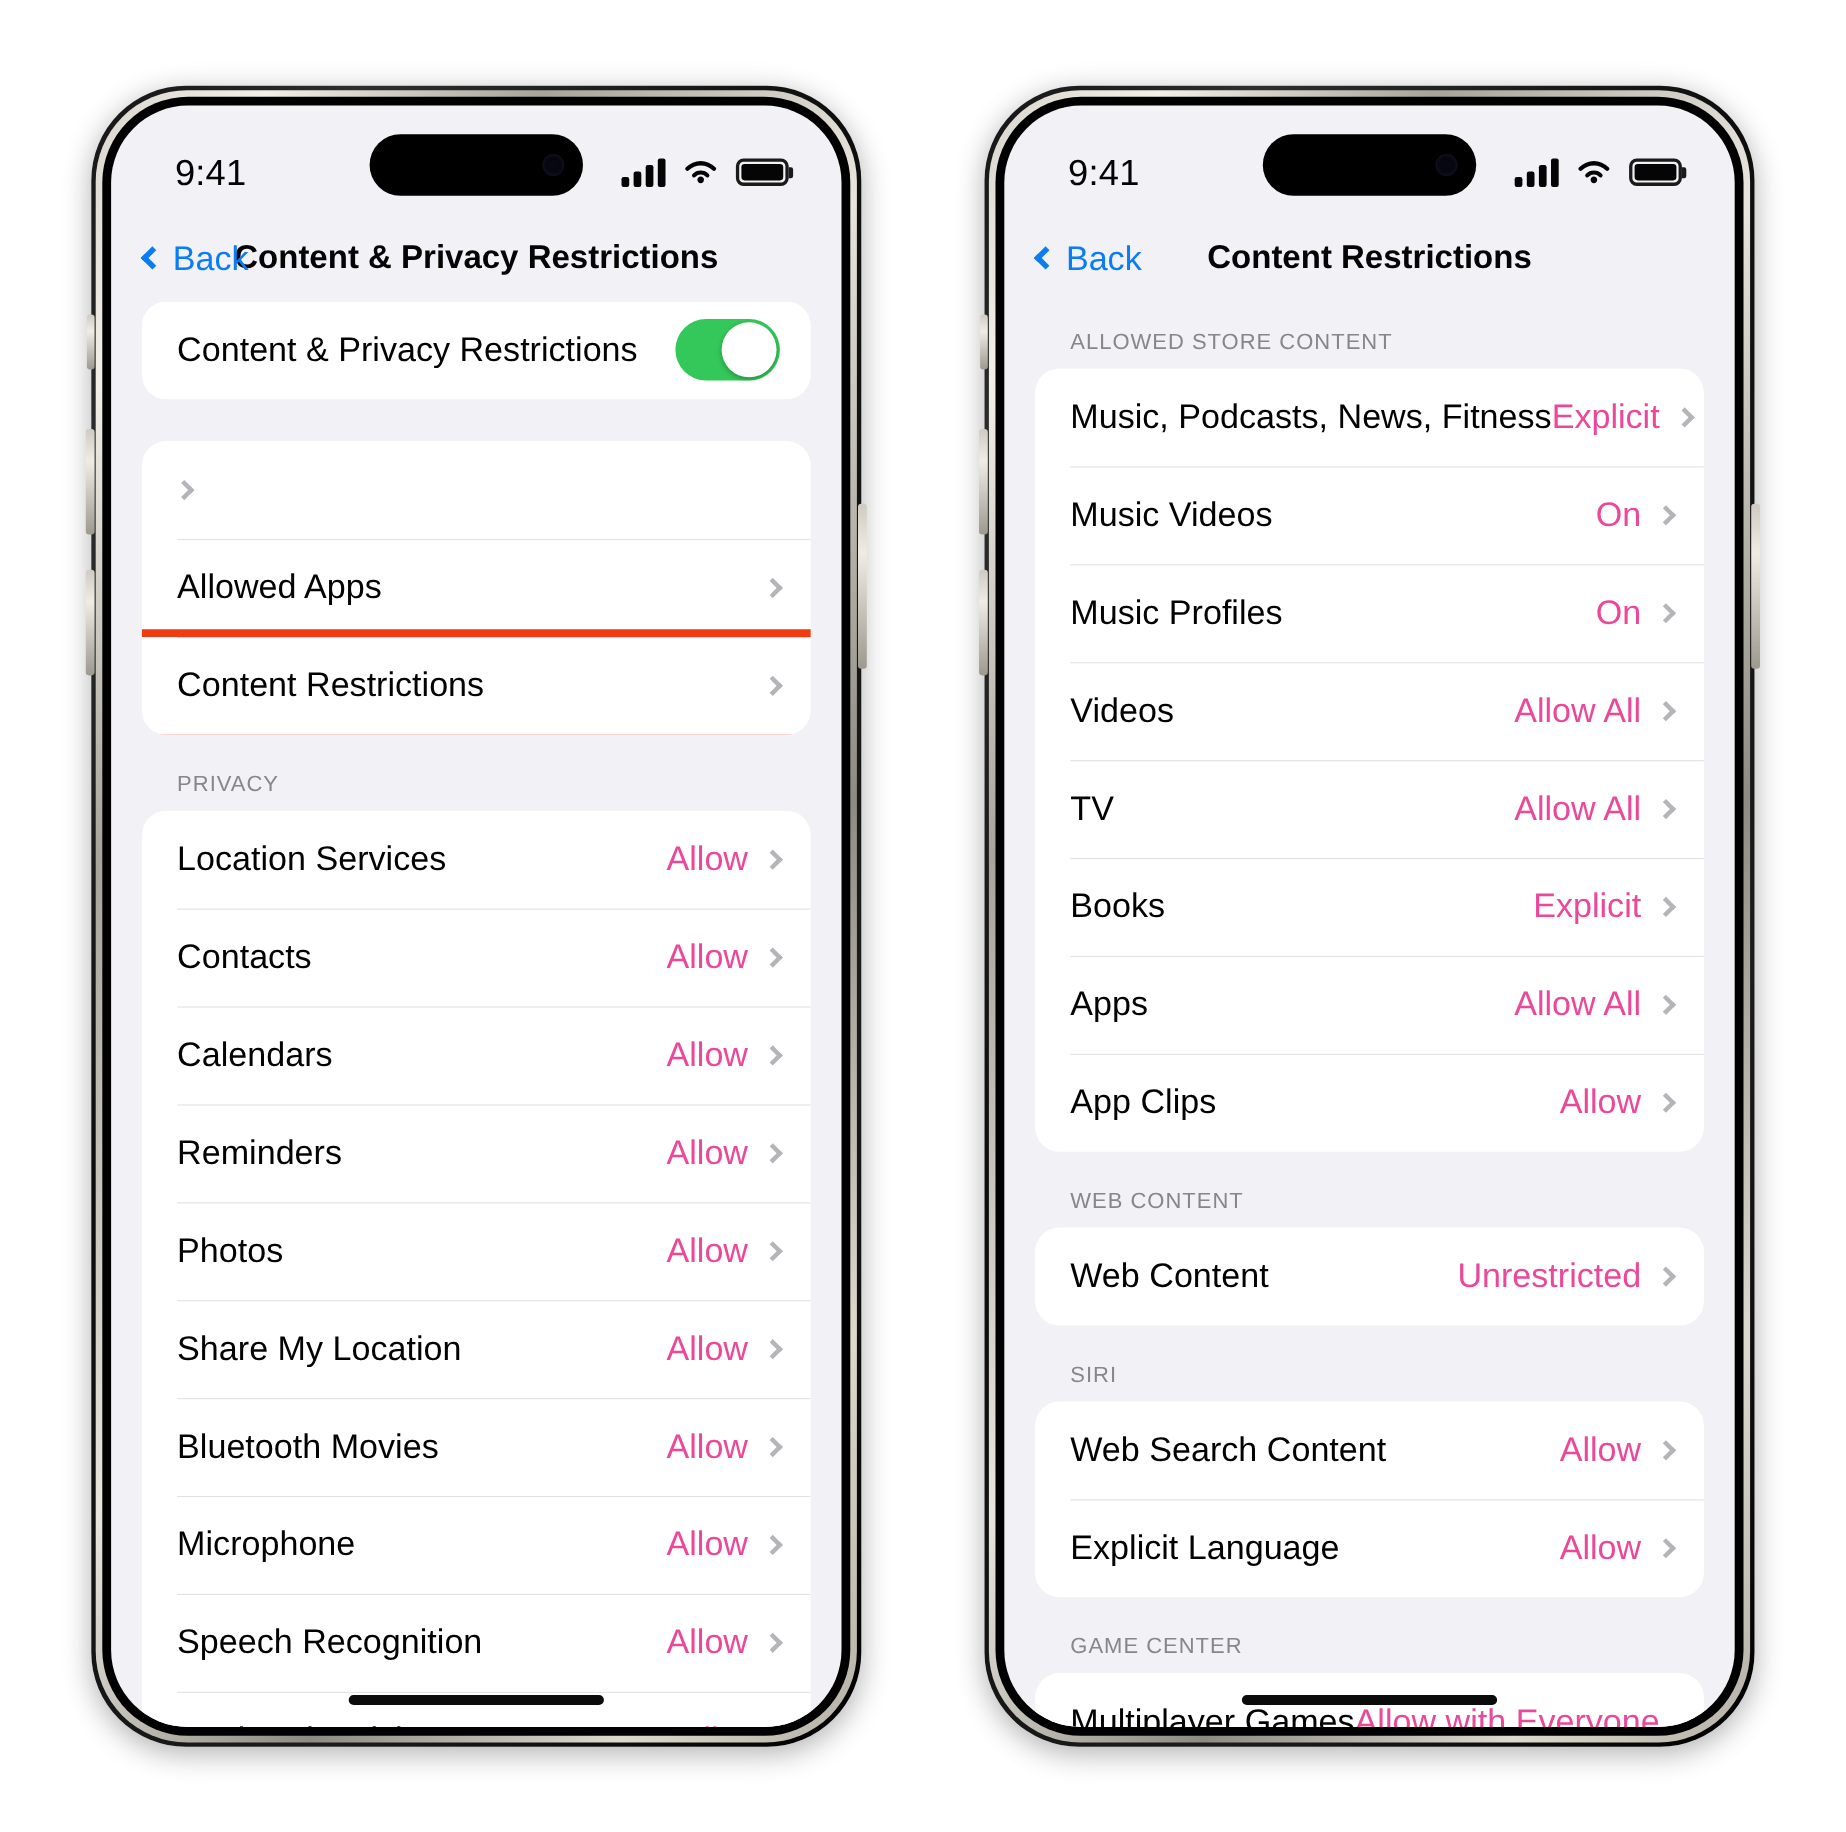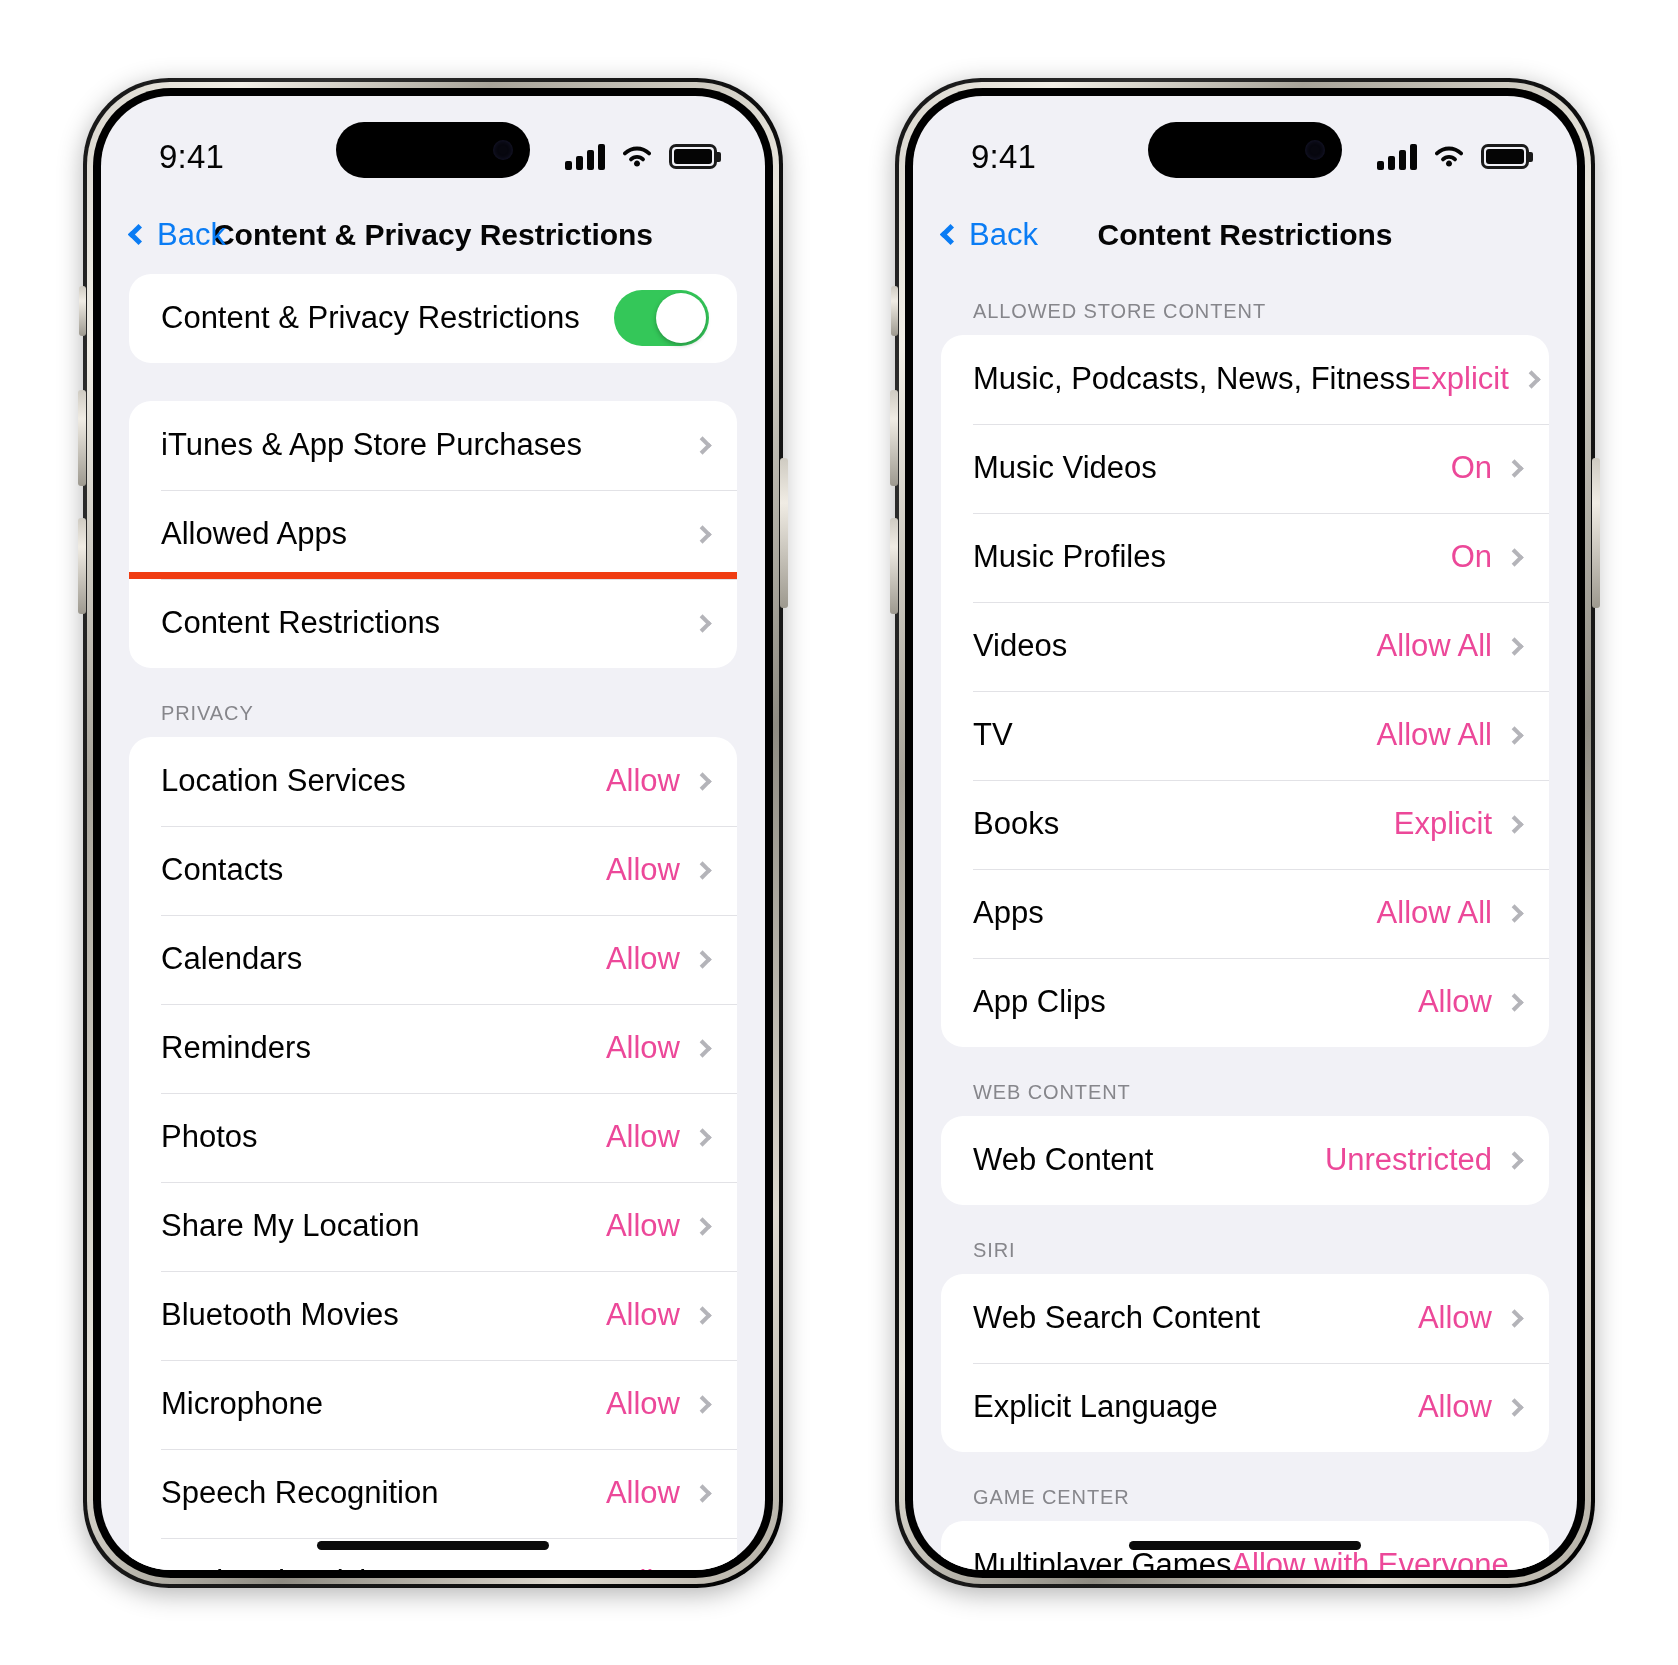--- a/index.html
+++ b/index.html
@@ -317,21 +317,20 @@
               <div class="knob"></div>
             </div>
           </div>
         </div>
 
         <div class="gap-md"></div>
 
         <div class="hl-wrap">
           <div class="group">
             <div class="row">
-              <span class="row-label">iTunes &amp; App Store Purchases</span>
               <span class="chev"></span>
             </div>
             <div class="row">
               <span class="row-label">Allowed Apps</span>
               <span class="chev"></span>
             </div>
             <div class="row" id="hl-row">
               <span class="row-label">Content Restrictions</span>
               <span class="chev"></span>
               <div class="highlight-box" style="border-color: rgb(240, 60, 18);"></div>

